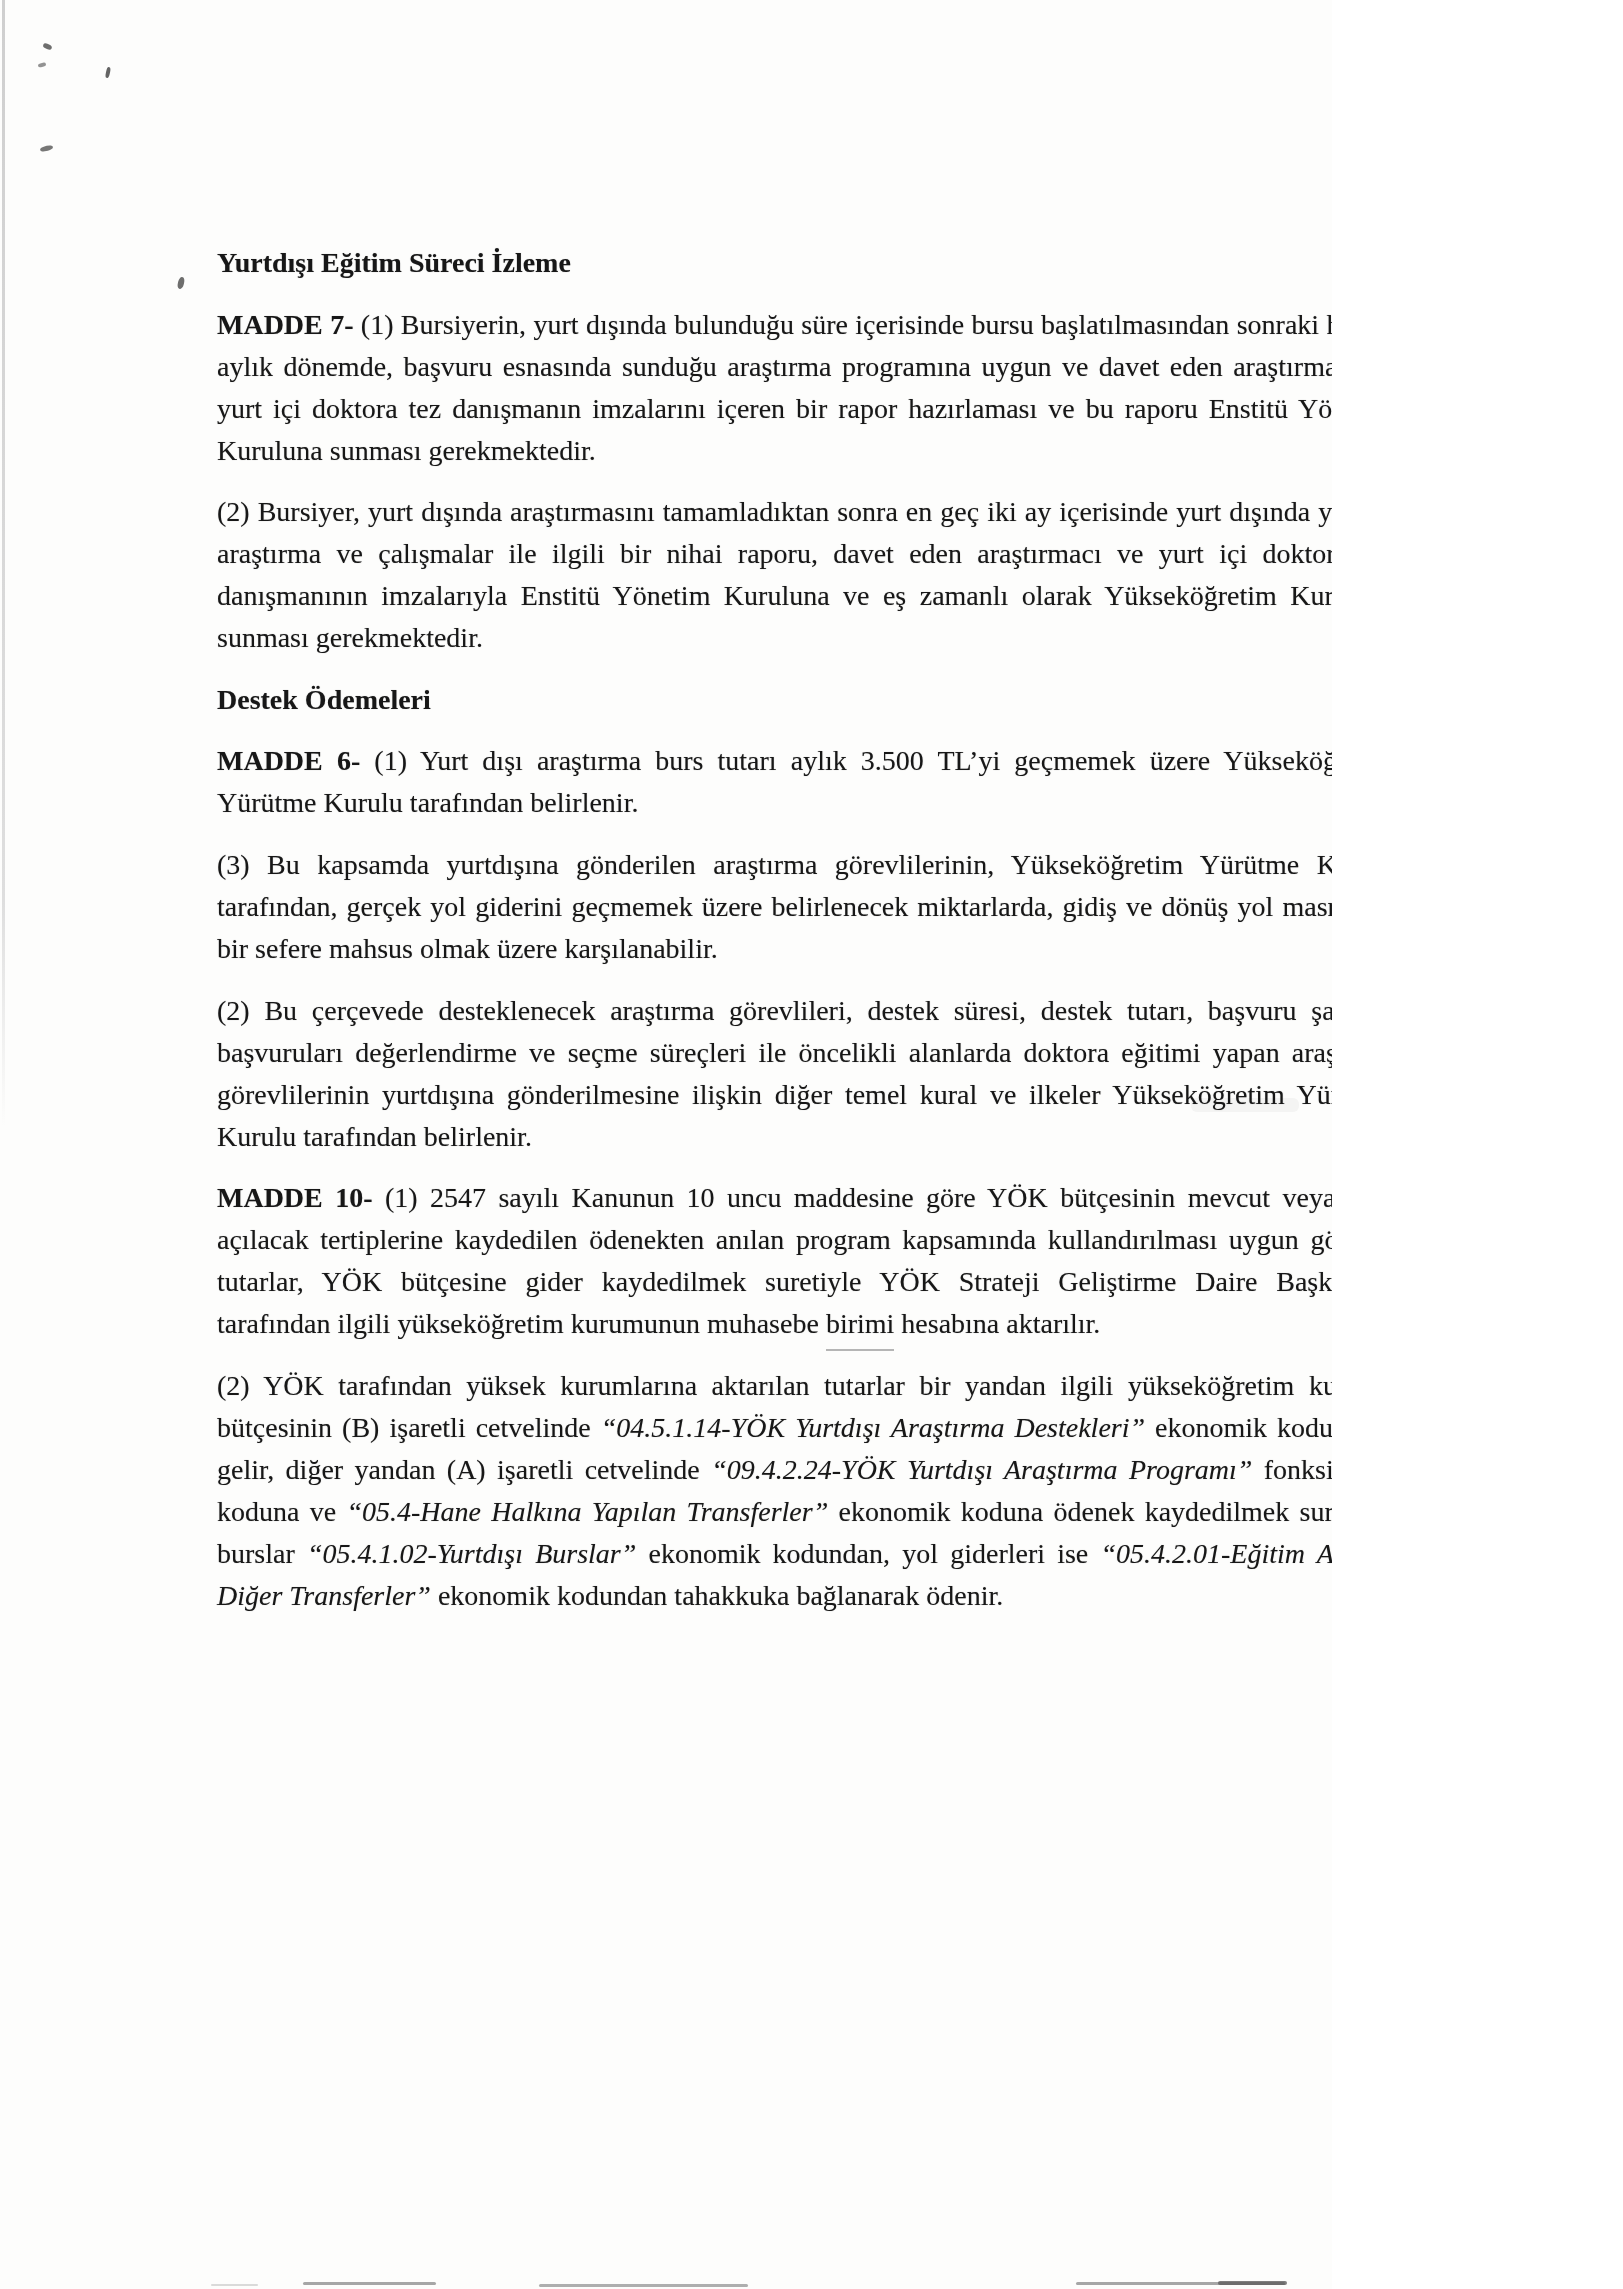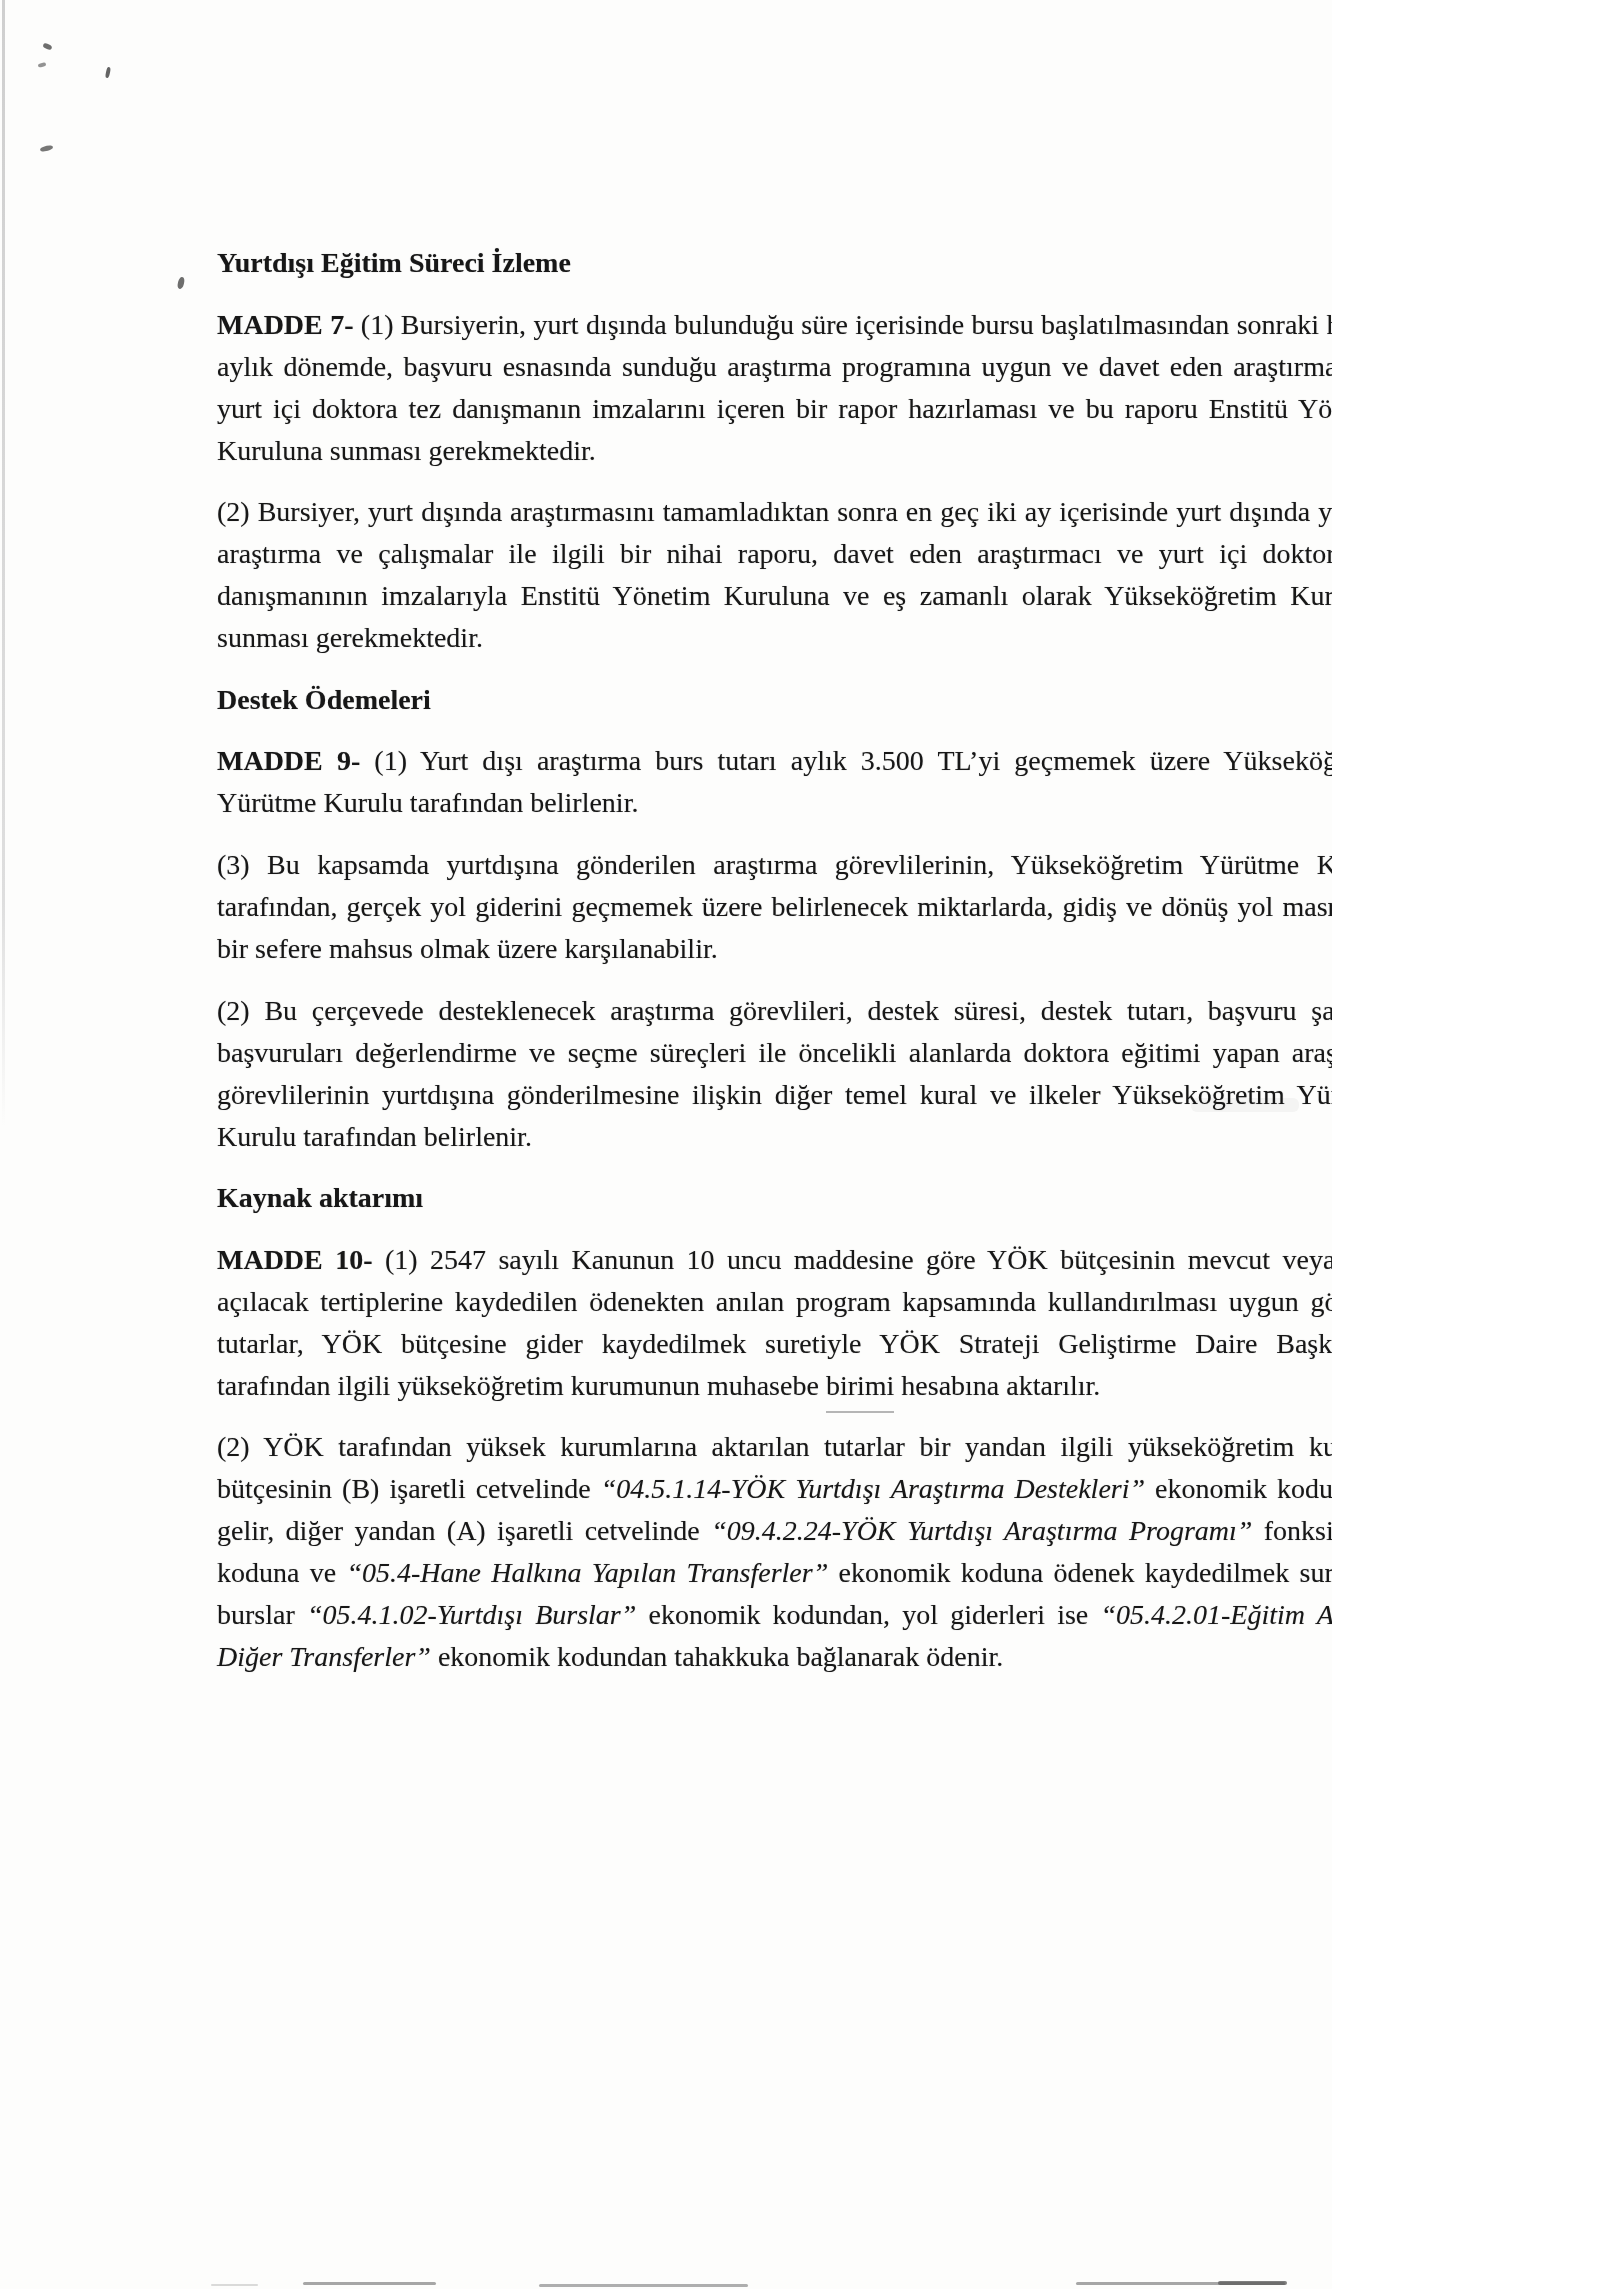--- a/index.html
+++ b/index.html
@@ -75,29 +75,28 @@
   <div class="content">
 
     <h1 class="doc-heading first">Yurtdışı Eğitim Süreci İzleme</h1>
 
     <p class="para"><b>MADDE 7-</b><span> (1) Bursiyerin, yurt dışında bulunduğu süre içerisinde bursu başlatılmasından sonraki her üç aylık dönemde, başvuru esnasında sunduğu araştırma programına uygun ve davet eden araştırmacı ile yurt içi doktora tez danışmanın imzalarını içeren bir rapor hazırlaması ve bu raporu Enstitü Yönetim Kuruluna sunması gerekmektedir.</span></p>
 
     <p class="para">(2) Bursiyer, yurt dışında araştırmasını tamamladıktan sonra en geç iki ay içerisinde yurt dışında yaptığı araştırma ve çalışmalar ile ilgili bir nihai raporu, davet eden araştırmacı ve yurt içi doktora tez danışmanının imzalarıyla Enstitü Yönetim Kuruluna ve eş zamanlı olarak Yükseköğretim Kuruluna sunması gerekmektedir.</p>
 
     <h2 class="doc-heading">Destek Ödemeleri</h2>
 
-    <p class="para"><b>MADDE 9-</b><span> (1)  Yurt dışı araştırma burs tutarı aylık 3.500 TL’yi geçmemek üzere Yükseköğretim Yürütme Kurulu tarafından belirlenir.</span></p>
+    <p class="para"><b>MADDE 6-</b><span> (1)  Yurt dışı araştırma burs tutarı aylık 3.500 TL’yi geçmemek üzere Yükseköğretim Yürütme Kurulu tarafından belirlenir.</span></p>
 
     <p class="para">(3) Bu kapsamda yurtdışına gönderilen araştırma görevlilerinin, Yükseköğretim Yürütme Kurulu tarafından, gerçek yol giderini geçmemek üzere belirlenecek miktarlarda, gidiş ve dönüş yol masrafları bir sefere mahsus olmak üzere karşılanabilir.</p>
 
 
 
     <p class="para">(2) Bu çerçevede desteklenecek araştırma görevlileri, destek süresi, destek tutarı, başvuru şartları, başvuruları değerlendirme ve seçme süreçleri ile öncelikli alanlarda doktora eğitimi yapan araştırma görevlilerinin yurtdışına gönderilmesine ilişkin diğer temel kural ve ilkeler Yükseköğretim Yürütme Kurulu tarafından belirlenir.</p>
 
-    <h2 class="doc-heading">Kaynak aktarımı</h2>
 
     <p class="para"><b>MADDE 10-</b><span> (1) 2547 sayılı Kanunun 10 uncu maddesine göre YÖK bütçesinin mevcut veya yeni açılacak tertiplerine kaydedilen ödenekten anılan program kapsamında kullandırılması uygun görülen tutarlar, YÖK bütçesine gider kaydedilmek suretiyle YÖK Strateji Geliştirme Daire Başkanlığı tarafından ilgili yükseköğretim kurumunun muhasebe </span><span class="u-artifact">birimi</span><span> hesabına aktarılır.</span></p>
 
     <p class="para"><span>(2) YÖK tarafından yüksek kurumlarına aktarılan tutarlar bir yandan ilgili yükseköğretim kurumu bütçesinin (B) işaretli cetvelinde </span><i>“04.5.1.14-YÖK Yurtdışı Araştırma Destekleri”</i><span> ekonomik koduna öz gelir, diğer yandan (A) işaretli cetvelinde </span><i>“09.4.2.24-YÖK Yurtdışı Araştırma Programı”</i><span> fonksiyonel koduna ve </span><i>“05.4-Hane Halkına Yapılan Transferler”</i><span> ekonomik koduna ödenek kaydedilmek suretiyle burslar </span><i>“05.4.1.02-Yurtdışı Burslar”</i><span> ekonomik kodundan, yol giderleri ise </span><i>“05.4.2.01-Eğitim Amaçlı Diğer Transferler”</i><span> ekonomik kodundan tahakkuka bağlanarak ödenir.</span></p>
 
   </div>
 </div>
 
 
 </body></html>

